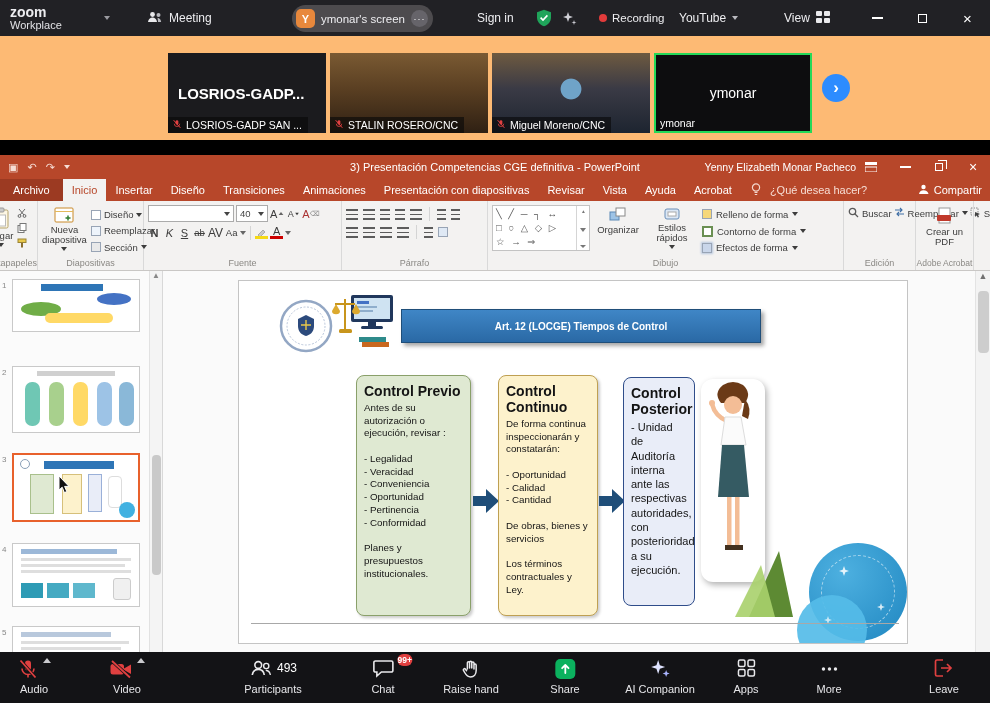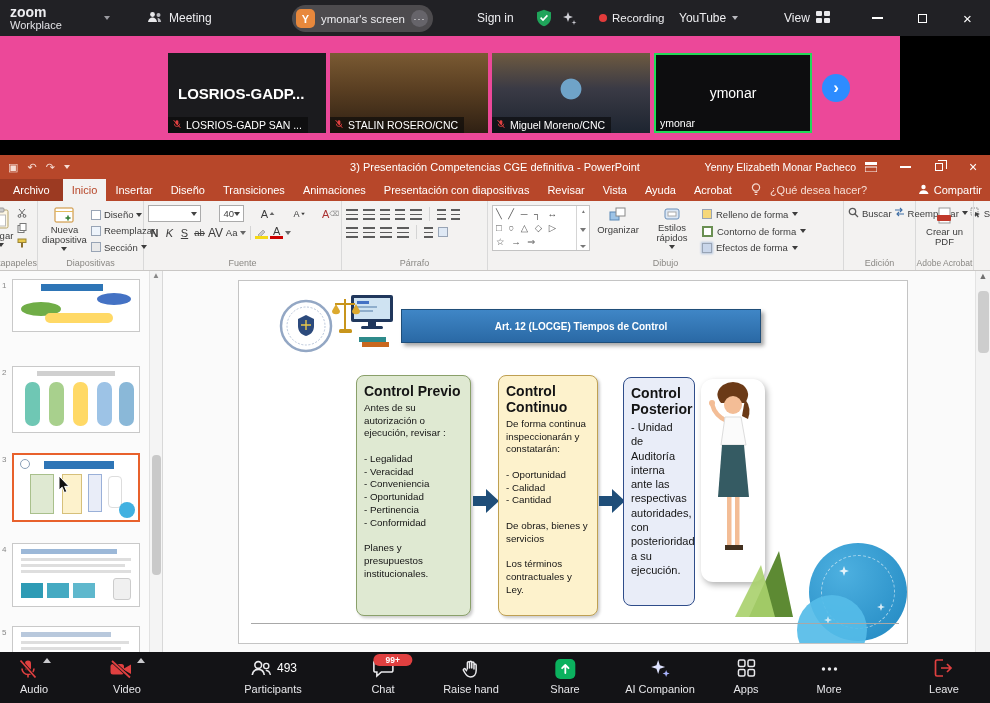--- a/index.html
+++ b/index.html
@@ -17,21 +17,21 @@
   #brand .w{font-size:11px;line-height:12px;color:#e2e2e6}
   #pill{left:292px;top:5px;height:27px;background:#4d4b4e;border-radius:14px;display:flex;align-items:center;gap:6px;padding:0 5px 0 4px;font-size:11.5px}
   #pill .yav{width:19px;height:19px;border-radius:5px;background:#e8883c;color:#fff;font-weight:bold;font-size:11px;display:flex;align-items:center;justify-content:center}
   #pill .dots{width:17px;height:17px;border-radius:50%;background:#66646a;color:#fff;font-size:9px;display:flex;align-items:center;justify-content:center;letter-spacing:1px}
   .windot{width:8px;height:8px;border-radius:50%;background:#e23b3b}
   .winbtn{position:absolute;top:0;width:45px;height:36px;display:flex;align-items:center;justify-content:center;color:#fff}
   .mindash{width:11px;height:1.5px;background:#fff}
   .maxsq{width:9px;height:9px;border:1.2px solid #fff}
 
   
-  #strip{position:absolute;left:0;top:36px;width:900px;height:104px;background:#ec4899}
+  #strip{position:absolute;left:0;top:36px;width:990px;height:104px;background:#fdba74}
   .tile{position:absolute;top:17px;width:158px;height:80px;background:#1b1b1e;overflow:hidden}
   .tile .nm{position:absolute;left:0;bottom:0;display:flex;align-items:center;gap:4px;background:rgba(8,8,8,.62);color:#fff;font-size:10.5px;padding:2px 6px 2px 4px;white-space:nowrap}
   #tile4{border:2px solid #23d959;background:#0d0d0f}
   #nextbtn{position:absolute;left:822px;top:38px;width:28px;height:28px;border-radius:50%;background:#2d8cff;color:#fff;font-size:17px;font-weight:bold;display:flex;align-items:center;justify-content:center}
 
   
   #ppt{position:absolute;left:0;top:155px;width:990px;height:497px;background:#f3f2f1}
   #ppt-title{position:relative;height:24px;background:#b7472a;color:#fff;font-size:11.5px}
   #qat{position:absolute;left:8px;top:0;height:24px;display:flex;align-items:center;gap:9px;font-size:11px;color:#f6ddd4}
   #ppt-title .ttl{position:absolute;left:0;right:0;top:0;height:24px;display:flex;align-items:center;justify-content:center;font-size:11px}
@@ -93,21 +93,21 @@
   #circ1{position:absolute;left:570px;top:262px;width:98px;height:98px;border-radius:50%;background:radial-gradient(circle at 35% 30%,#4db0e0,#1f86c0)}
   #circ1::after{content:"";position:absolute;inset:12px;border:1px dashed rgba(255,255,255,.55);border-radius:50%}
   #circ2{position:absolute;left:558px;top:314px;width:70px;height:70px;border-radius:50%;background:#55bce8;opacity:.92}
   #slfootline{position:absolute;left:12px;top:342px;width:648px;border-top:1px solid #a8a8a8}
   #slfooter{position:absolute;left:12px;top:346px;width:480px;text-align:center;font-size:8px;letter-spacing:.8px;color:#222;font-weight:bold}
 
   
   #bottombar{position:absolute;left:0;top:652px;width:990px;height:51px;background:#131316}
   .bctl{position:absolute;top:6px;transform:translateX(-50%);display:flex;flex-direction:column;align-items:center;gap:3px;color:#e6e6e9;font-size:11px;white-space:nowrap}
   .iconrow{display:flex;align-items:flex-start;gap:4px;height:22px;position:relative}
-  .badge{position:absolute;top:-4px;right:-18px;background:#e04040;color:#fff;font-size:8.5px;font-weight:bold;border-radius:8px;padding:1px 12px}
+  .badge{position:absolute;top:-4px;right:-18px;background:#e04040;color:#fff;font-size:8.5px;font-weight:bold;border-radius:8px;padding:1px 0}
   .cnt{font-size:12px;color:#fff;margin-top:3px}
 </style>
 </head>
 <body>
 
 <div id="topbar">
   <div class="tbi" id="brand">
     <span class="z">zoom</span>
     <span class="w">Workplace</span>
   </div>
@@ -350,21 +350,21 @@
         <div class="smrow">
             <span class="sic" style="background:#e9e9e9"></span>
             <span>Sección</span>
             <i class="cdn"></i>
           </div>
       </div>
       <div class="rlabel">Diapositivas</div>
     </div>
 
     <div class="rg" style="width:198px;flex-direction:column;gap:3px">
-      <div style="display:flex;gap:18px;align-items:center">
+      <div style="display:flex;gap:2px;align-items:center">
         <div class="combo" style="width:86px">
             <span></span>
             <i class="cdn"></i>
           </div>
         <div class="combo" style="width:32px">
             <span>40</span>
             <i class="cdn"></i>
           </div>
         <span class="fbtn">A<i class="cup" style="border-bottom-color:#666;transform:scale(.6)"></i></span>
         <span class="fbtn" style="font-size:9px">A<i class="cdn" style="transform:scale(.6)"></i></span>

